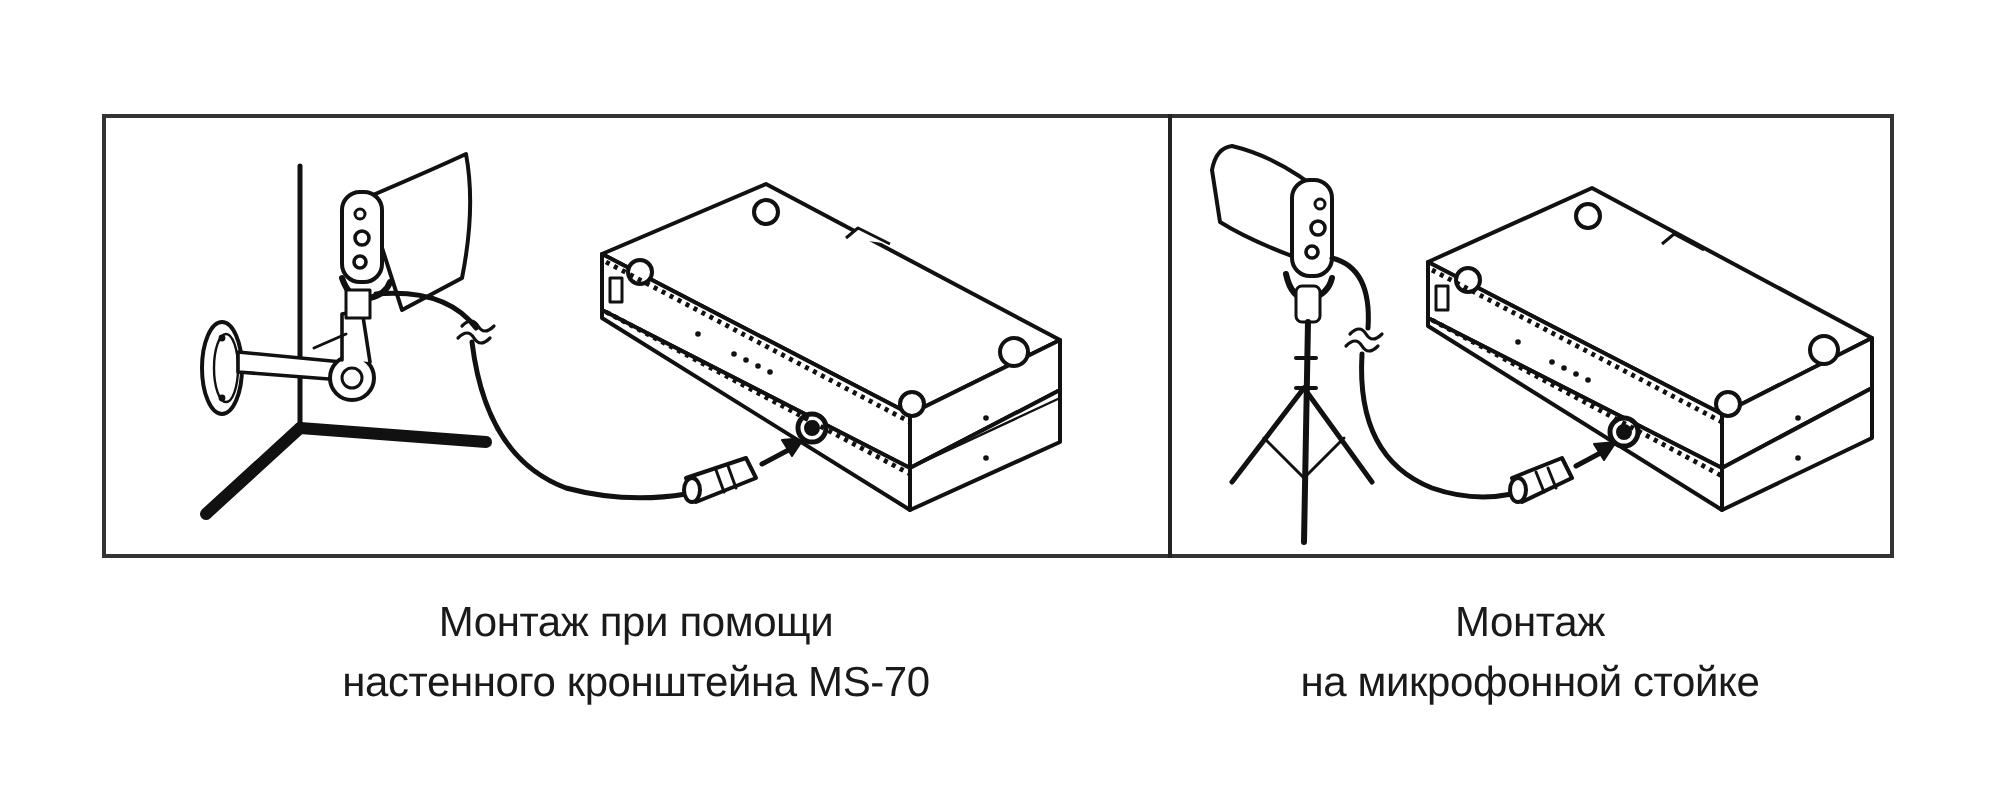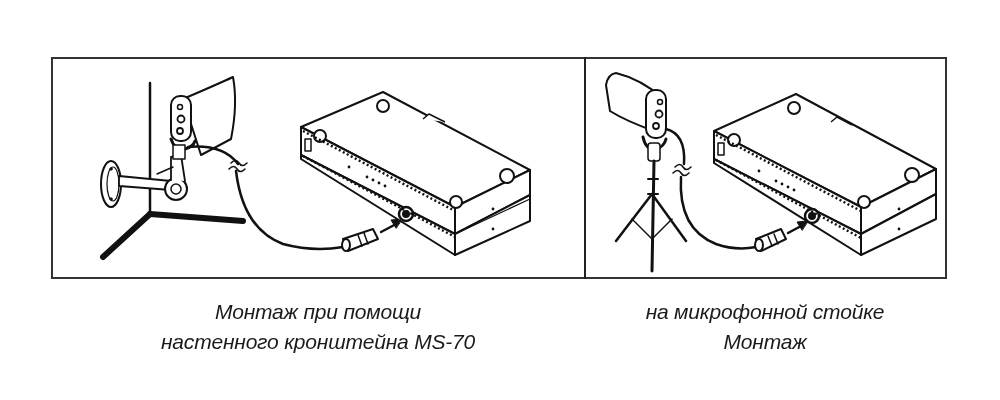--- a/index.html
+++ b/index.html
@@ -4,21 +4,21 @@
   <style>
     html, body { margin: 0; padding: 0; background: #ffffff; }
     body { width: 1000px; height: 400px; position: relative; overflow: hidden;
            font-family: "Liberation Sans", "DejaVu Sans", sans-serif; color: #111; }
     .frame { position: absolute; left: 51px; top: 57px; width: 896px; height: 222px;
              border: 2px solid #333; box-sizing: border-box; }
     .divider { position: absolute; left: 584px; top: 57px; width: 2px; height: 222px; background: #222; }
     .panel { position: absolute; top: 59px; height: 218px; }
     .panel svg { position: absolute; left: 0; top: 0; }
     .caption { position: absolute; text-align: center; font-size: 21px; line-height: 30px;
-               letter-spacing: -0.2px; color: #1a1a1a; font-style: italic; }
+               letter-spacing: -0.2px; color: #1a1a1a; }
     .caption div { white-space: nowrap; }
   </style>
 </head>
 <body>
 
 <div class="frame"></div>
 <div class="divider"></div>
 
 <div class="panel" style="left:53px; width:531px;">
   <svg width="531" height="218" viewBox="0 0 531 218">
@@ -155,15 +155,15 @@
         <circle cx="313" cy="170" r="1.4"></circle>
     </g>
   </svg>
 </div>
 
 <div class="caption" style="left:118px; width:400px; top:297px;">
   <div>Монтаж при помощи</div>
   <div>настенного кронштейна MS-70</div>
 </div>
 <div class="caption" style="left:590px; width:350px; top:297px;">
+  <div>Монтаж</div>
   <div>на микрофонной стойке</div>
-  <div>Монтаж</div>
 </div>
 
 </body></html>

